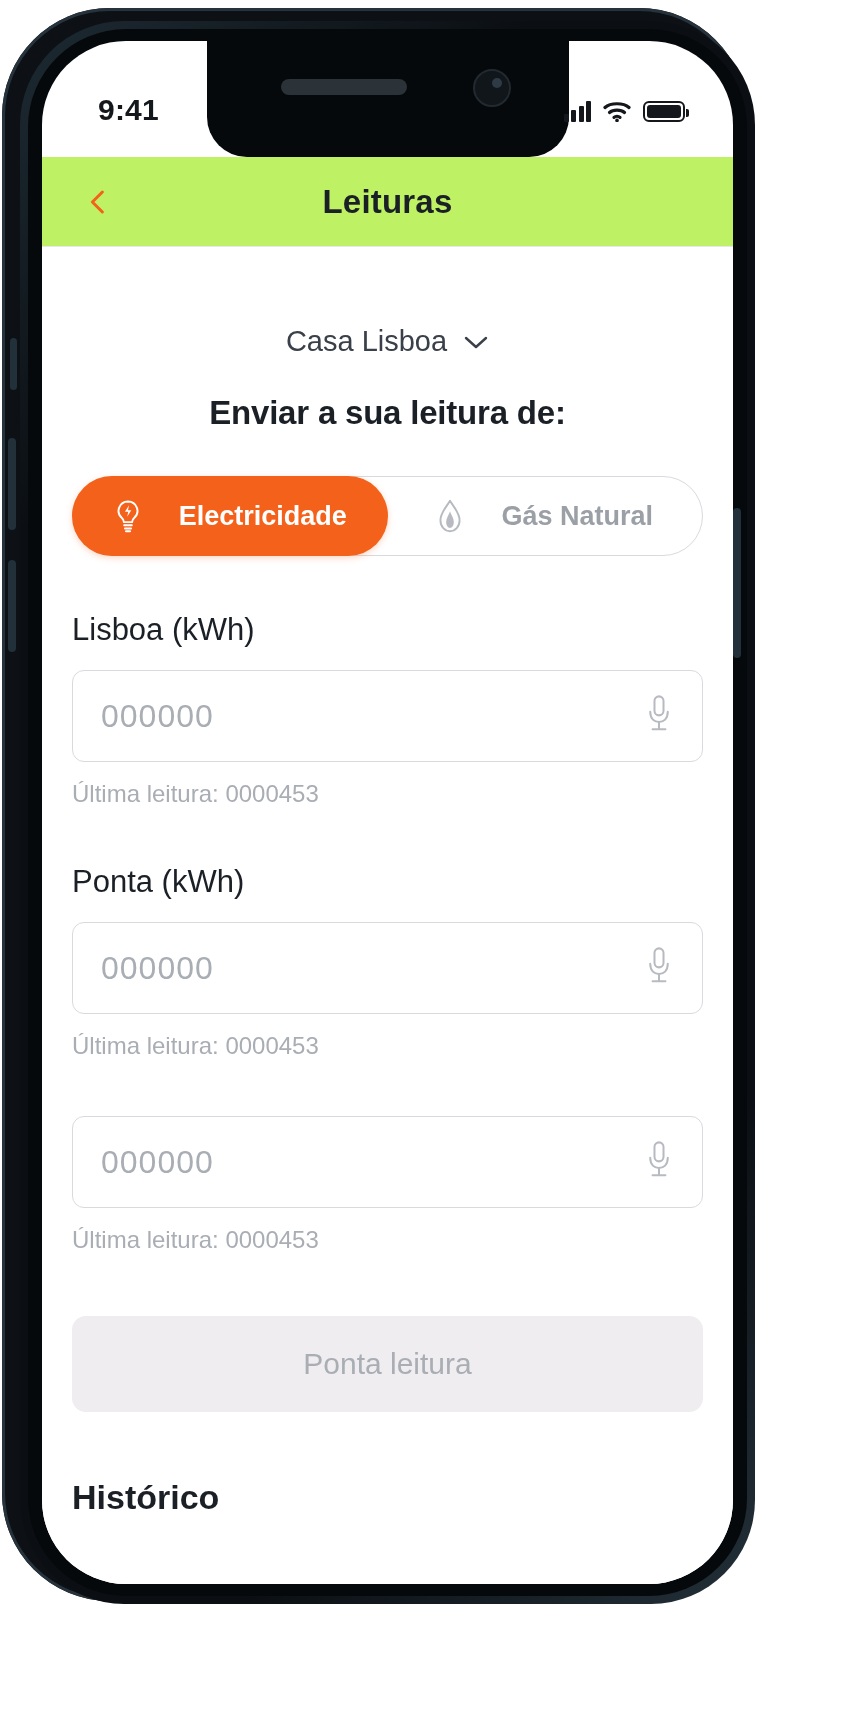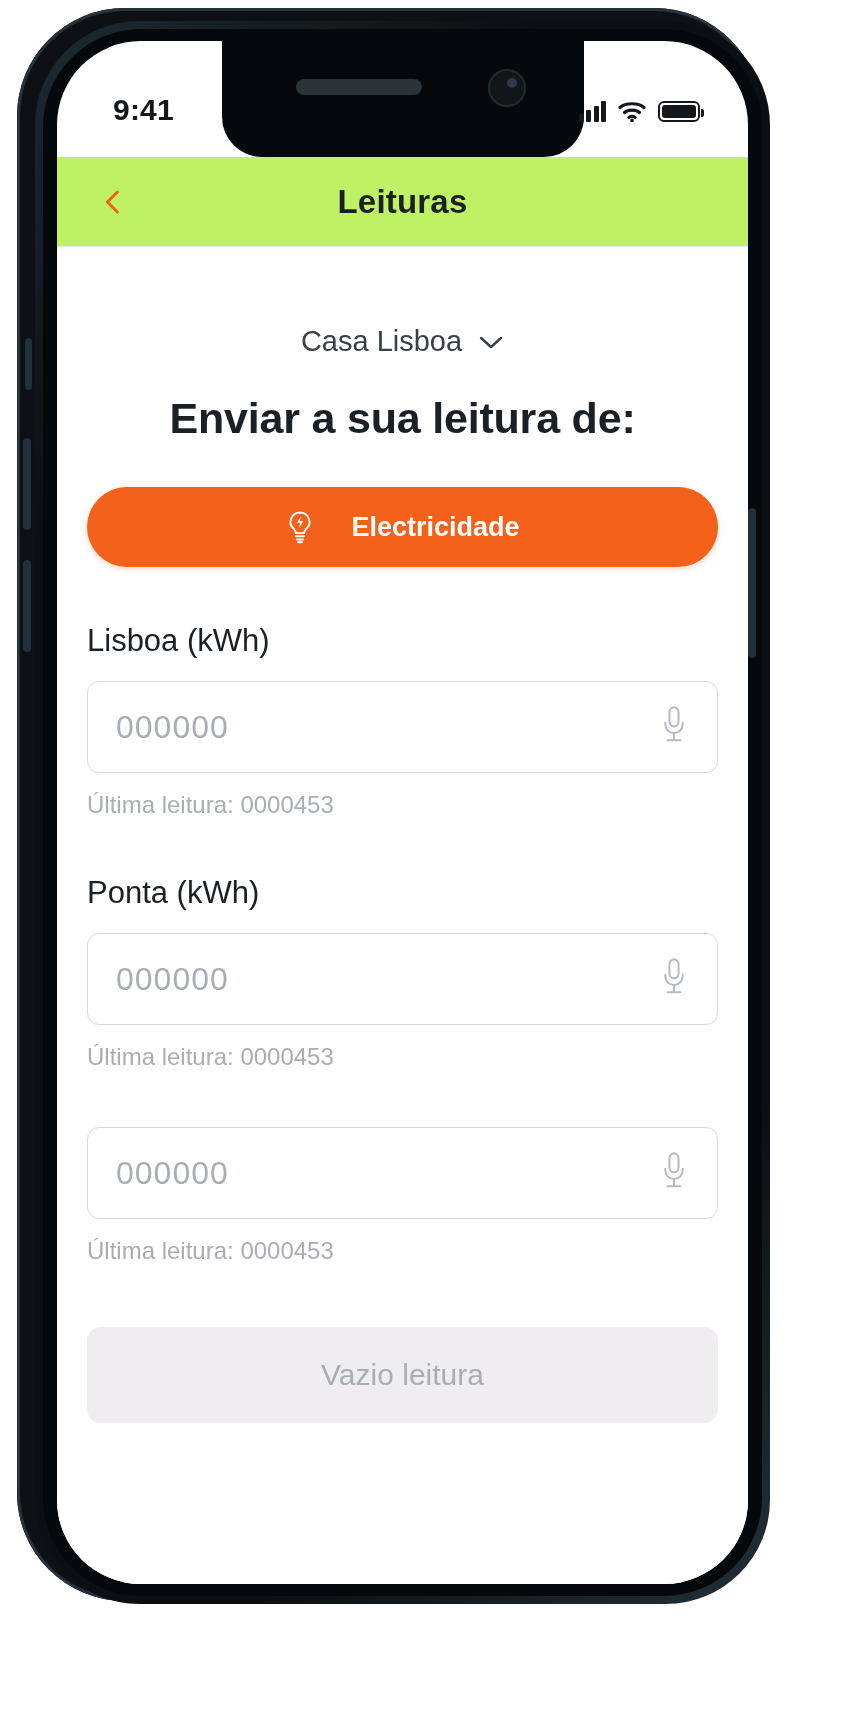--- a/index.html
+++ b/index.html
@@ -11,21 +11,21 @@
   }
 
   
   .stage {
     position: relative;
     width: 846px; height: 1716px;
     background: #ffffff;
   }
   .device {
     position: absolute;
-    left: 17px; top: 8px;
+    left: 2px; top: 8px;
     width: 745px; height: 1593px;
     border-radius: 108px;
     background: #0d1116;
     box-shadow: 0 0 0 3px #26323c inset;
   }
   .device-edge {
     position: absolute;
     left: 18px; top: 13px;
     width: 735px; height: 1583px;
     border-radius: 104px;
@@ -142,21 +142,21 @@
   }
   .house-select {
     display: flex; align-items: center; justify-content: center;
     gap: 16px; margin-top: 78px; cursor: pointer;
   }
   .house-name { font-size: 29px; color: #3a4049; }
   .chev-down { width: 26px; height: 16px; }
 
   .page-heading {
     text-align: center; margin-top: 36px;
-    font-size: 43px; font-weight: bold; color: #1b2027;
+    font-size: 33px; font-weight: bold; color: #1b2027;
     letter-spacing: -0.2px;
   }
 
   
   .seg {
     margin: 44px 0 0 0;
     height: 80px;
     border: 1px solid #d9dade;
     border-radius: 40px;
     display: flex; align-items: stretch;
@@ -295,20 +295,29 @@
               <svg viewBox="0 0 26 30" width="30" height="34">
                 <path d="M13 2.2 A8.3 8.3 0 0 0 7.6 16.8 C8.8 17.9 9.3 19 9.4 20.4 L16.6 20.4 C16.7 19 17.2 17.9 18.4 16.8 A8.3 8.3 0 0 0 13 2.2 Z" stroke="#ffffff" stroke-width="1.7" fill="none" stroke-linejoin="round"></path>
                 <path d="M9.6 23.2 L16.4 23.2" stroke="#ffffff" stroke-width="1.7" stroke-linecap="round"></path>
                 <path d="M10.3 26 L15.7 26" stroke="#ffffff" stroke-width="1.7" stroke-linecap="round"></path>
                 <path d="M11.2 28.4 L14.8 28.4" stroke="#ffffff" stroke-width="1.7" stroke-linecap="round"></path>
                 <path d="M13.9 5.6 L10.3 11.2 L13.2 11.2 L12.3 15.6 L15.9 10 L13 10 Z" fill="#ffffff"></path>
               </svg>
             </span>
             <span>Electricidade</span>
           </div>
+          <div class="seg-item inactive">
+            <span class="seg-ico">
+              <svg viewBox="0 0 26 32" width="30" height="36">
+                <path d="M13 2.5 C9.5 8.5 4.5 13 4.5 19.8 C4.5 25.6 8.4 29.5 13 29.5 C17.6 29.5 21.5 25.6 21.5 19.8 C21.5 13 16.5 8.5 13 2.5 Z" stroke="#b7bbc1" stroke-width="1.7" fill="none" stroke-linejoin="round"></path>
+                <path d="M13 12 C11.4 16 9.6 18.2 9.6 21.4 C9.6 24.6 11.2 26.6 13 26.6 C14.8 26.6 16.4 24.6 16.4 21.4 C16.4 18.2 14.6 16 13 12 Z" fill="#b7bbc1"></path>
+              </svg>
+            </span>
+            <span>Gás Natural</span>
+          </div>
         </div>
 
         
         <div class="field">
           <div class="field-label">Lisboa (kWh)</div>
           <div class="field-box">
             <input class="field-input" type="text" placeholder="000000" style="">
             <span class="mic">
               <svg viewBox="0 0 24 32" width="30" height="38">
                 <rect x="8.2" y="2" width="7.6" height="16" rx="3.8" stroke="#b7bbc1" stroke-width="1.7" fill="none"></rect>
@@ -347,18 +356,19 @@
                 <rect x="8.2" y="2" width="7.6" height="16" rx="3.8" stroke="#b7bbc1" stroke-width="1.7" fill="none"></rect>
                 <path d="M4.6 15 C4.6 21 8.2 23.6 12 23.6 C15.8 23.6 19.4 21 19.4 15" stroke="#b7bbc1" stroke-width="1.7" fill="none" stroke-linecap="round"></path>
                 <path d="M12 23.6 L12 29.2" stroke="#b7bbc1" stroke-width="1.7" stroke-linecap="round"></path>
                 <path d="M6.6 29.6 L17.4 29.6" stroke="#b7bbc1" stroke-width="1.7" stroke-linecap="round"></path>
               </svg>
             </span>
           </div>
           <div class="field-hint">Última leitura: 0000453</div>
         </div>
 
-        <button class="submit" disabled="">Vazio leitura</button>
-
+        <button class="submit" disabled="">Ponta leitura</button>
+
+        <div class="section-heading">Histórico</div>
       </div>
     </div>
   </div>
 </div>
 
 </body></html>

